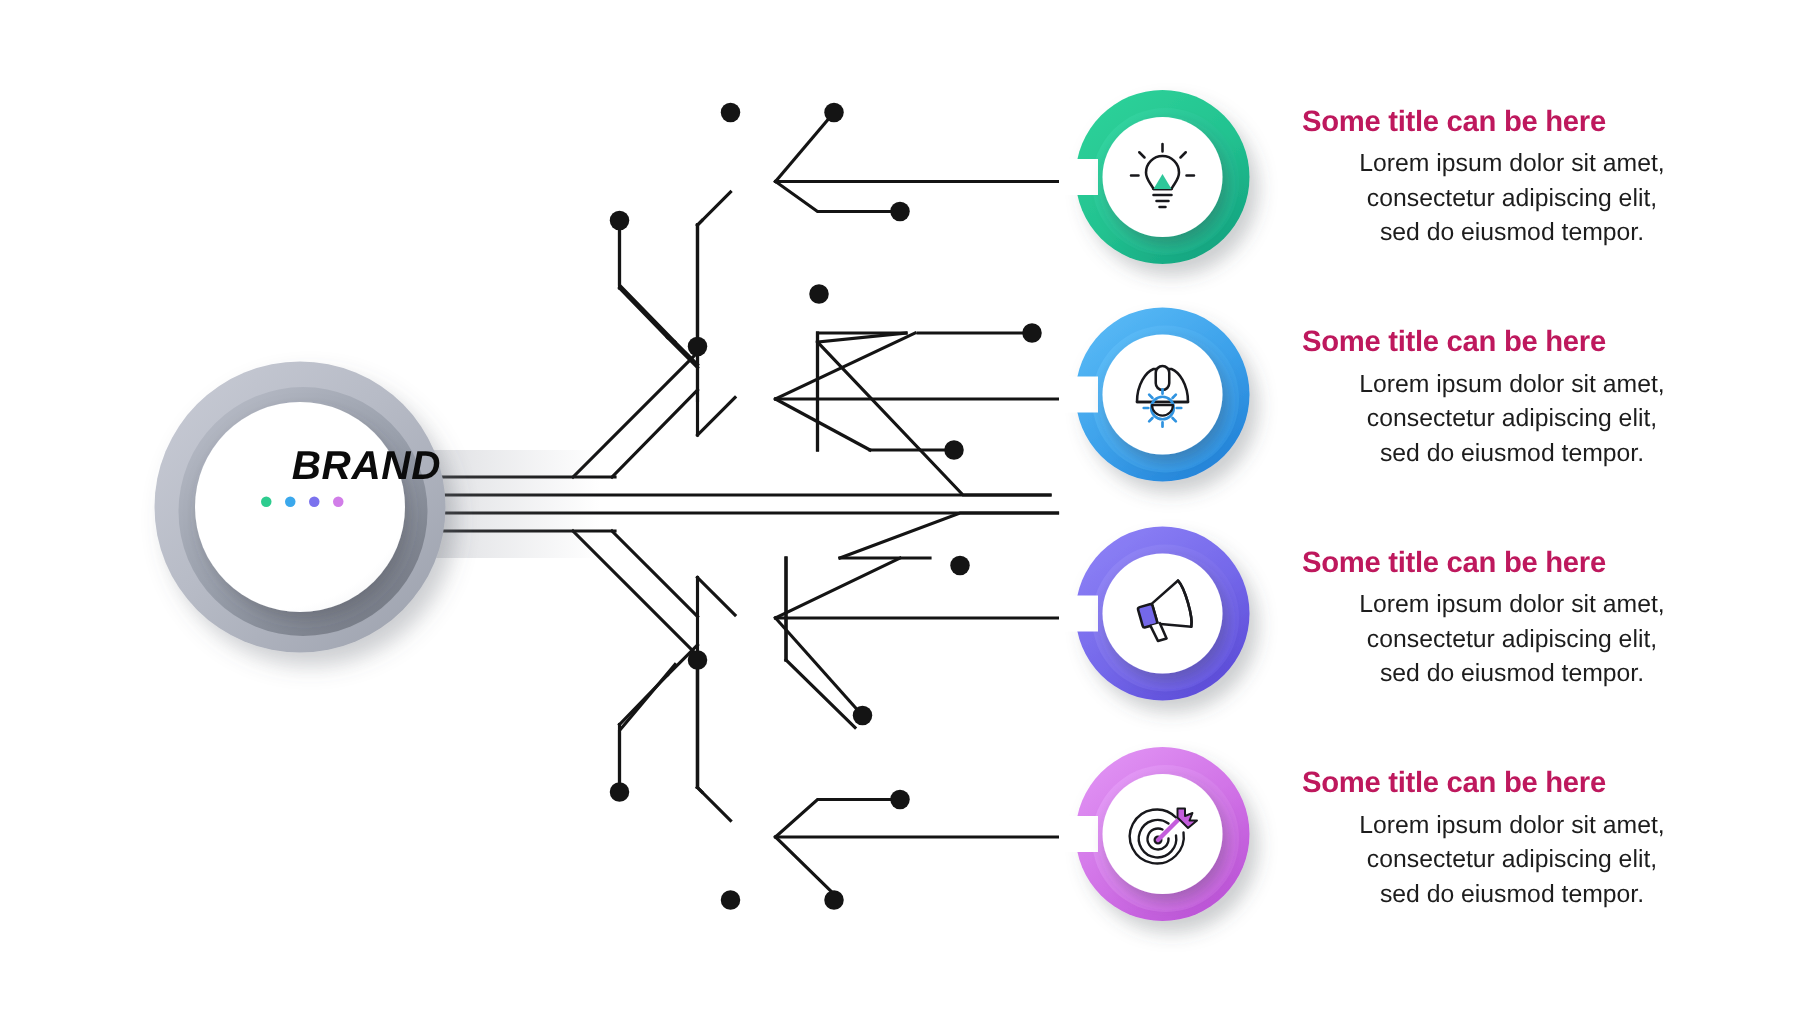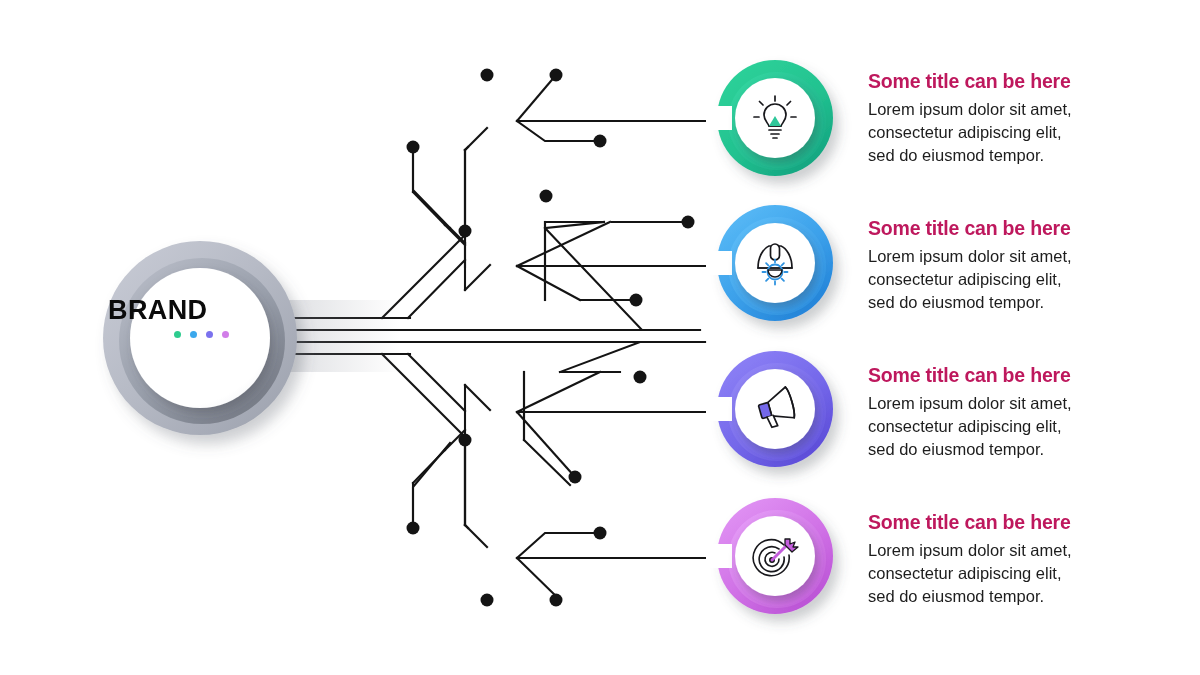--- a/index.html
+++ b/index.html
@@ -44,30 +44,31 @@
     margin: 0 0 6px 0;
     white-space: nowrap;
   }
   .tb-body {
     font-size: 16.5px;
     color: #1d1d1d;
     line-height: 1.38;
     margin: 0;
     font-weight: 400;
   }
-  .tb-body span { display: block; white-space: nowrap; }
+  .tb-body span { display: block; white-space: nowrap; text-align: center; }
 
   
   .brand-text {
     position: absolute;
     left: 108px;
     top: 296px;
     width: 186px;
-    text-align: left;
+    text-align: right;
     pointer-events: none;
+    font-style: italic;
   }
   .brand-line1 {
     font-size: 27px;
     font-weight: bold;
     letter-spacing: 0.4px;
     color: #0b0b0b;
     line-height: 1.04;
   }
   .brand-line2 {
     font-size: 25px;

